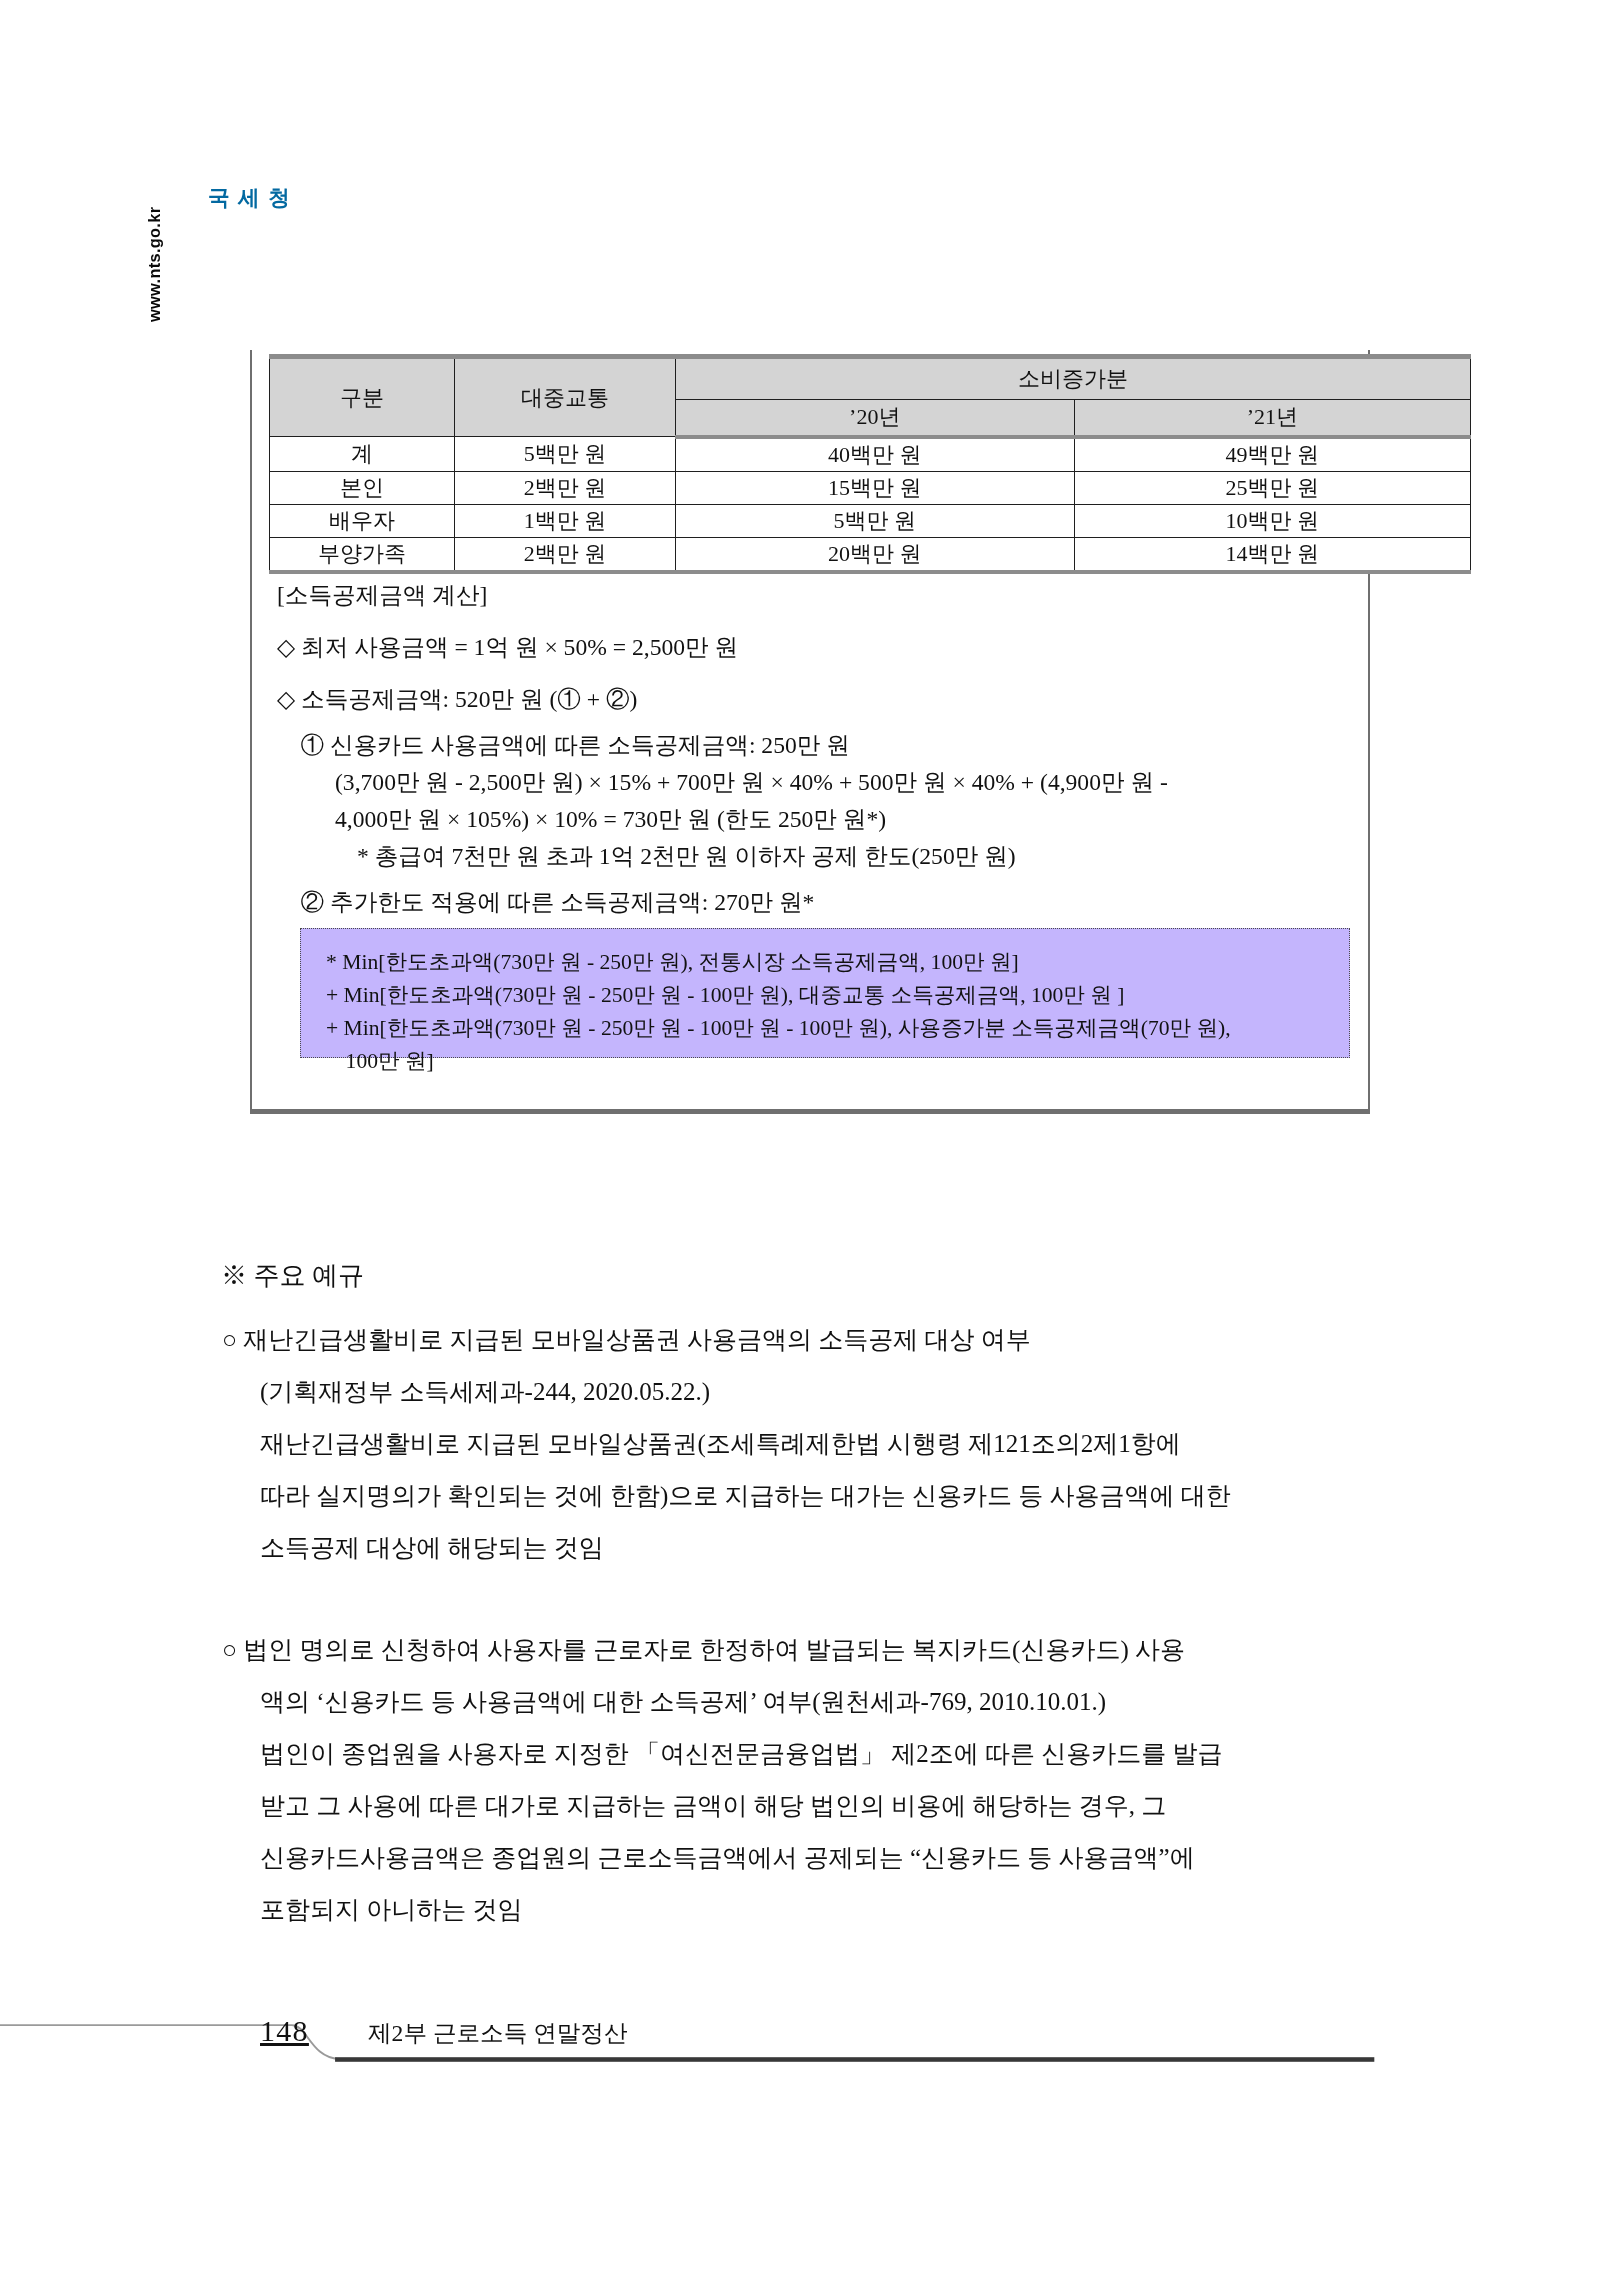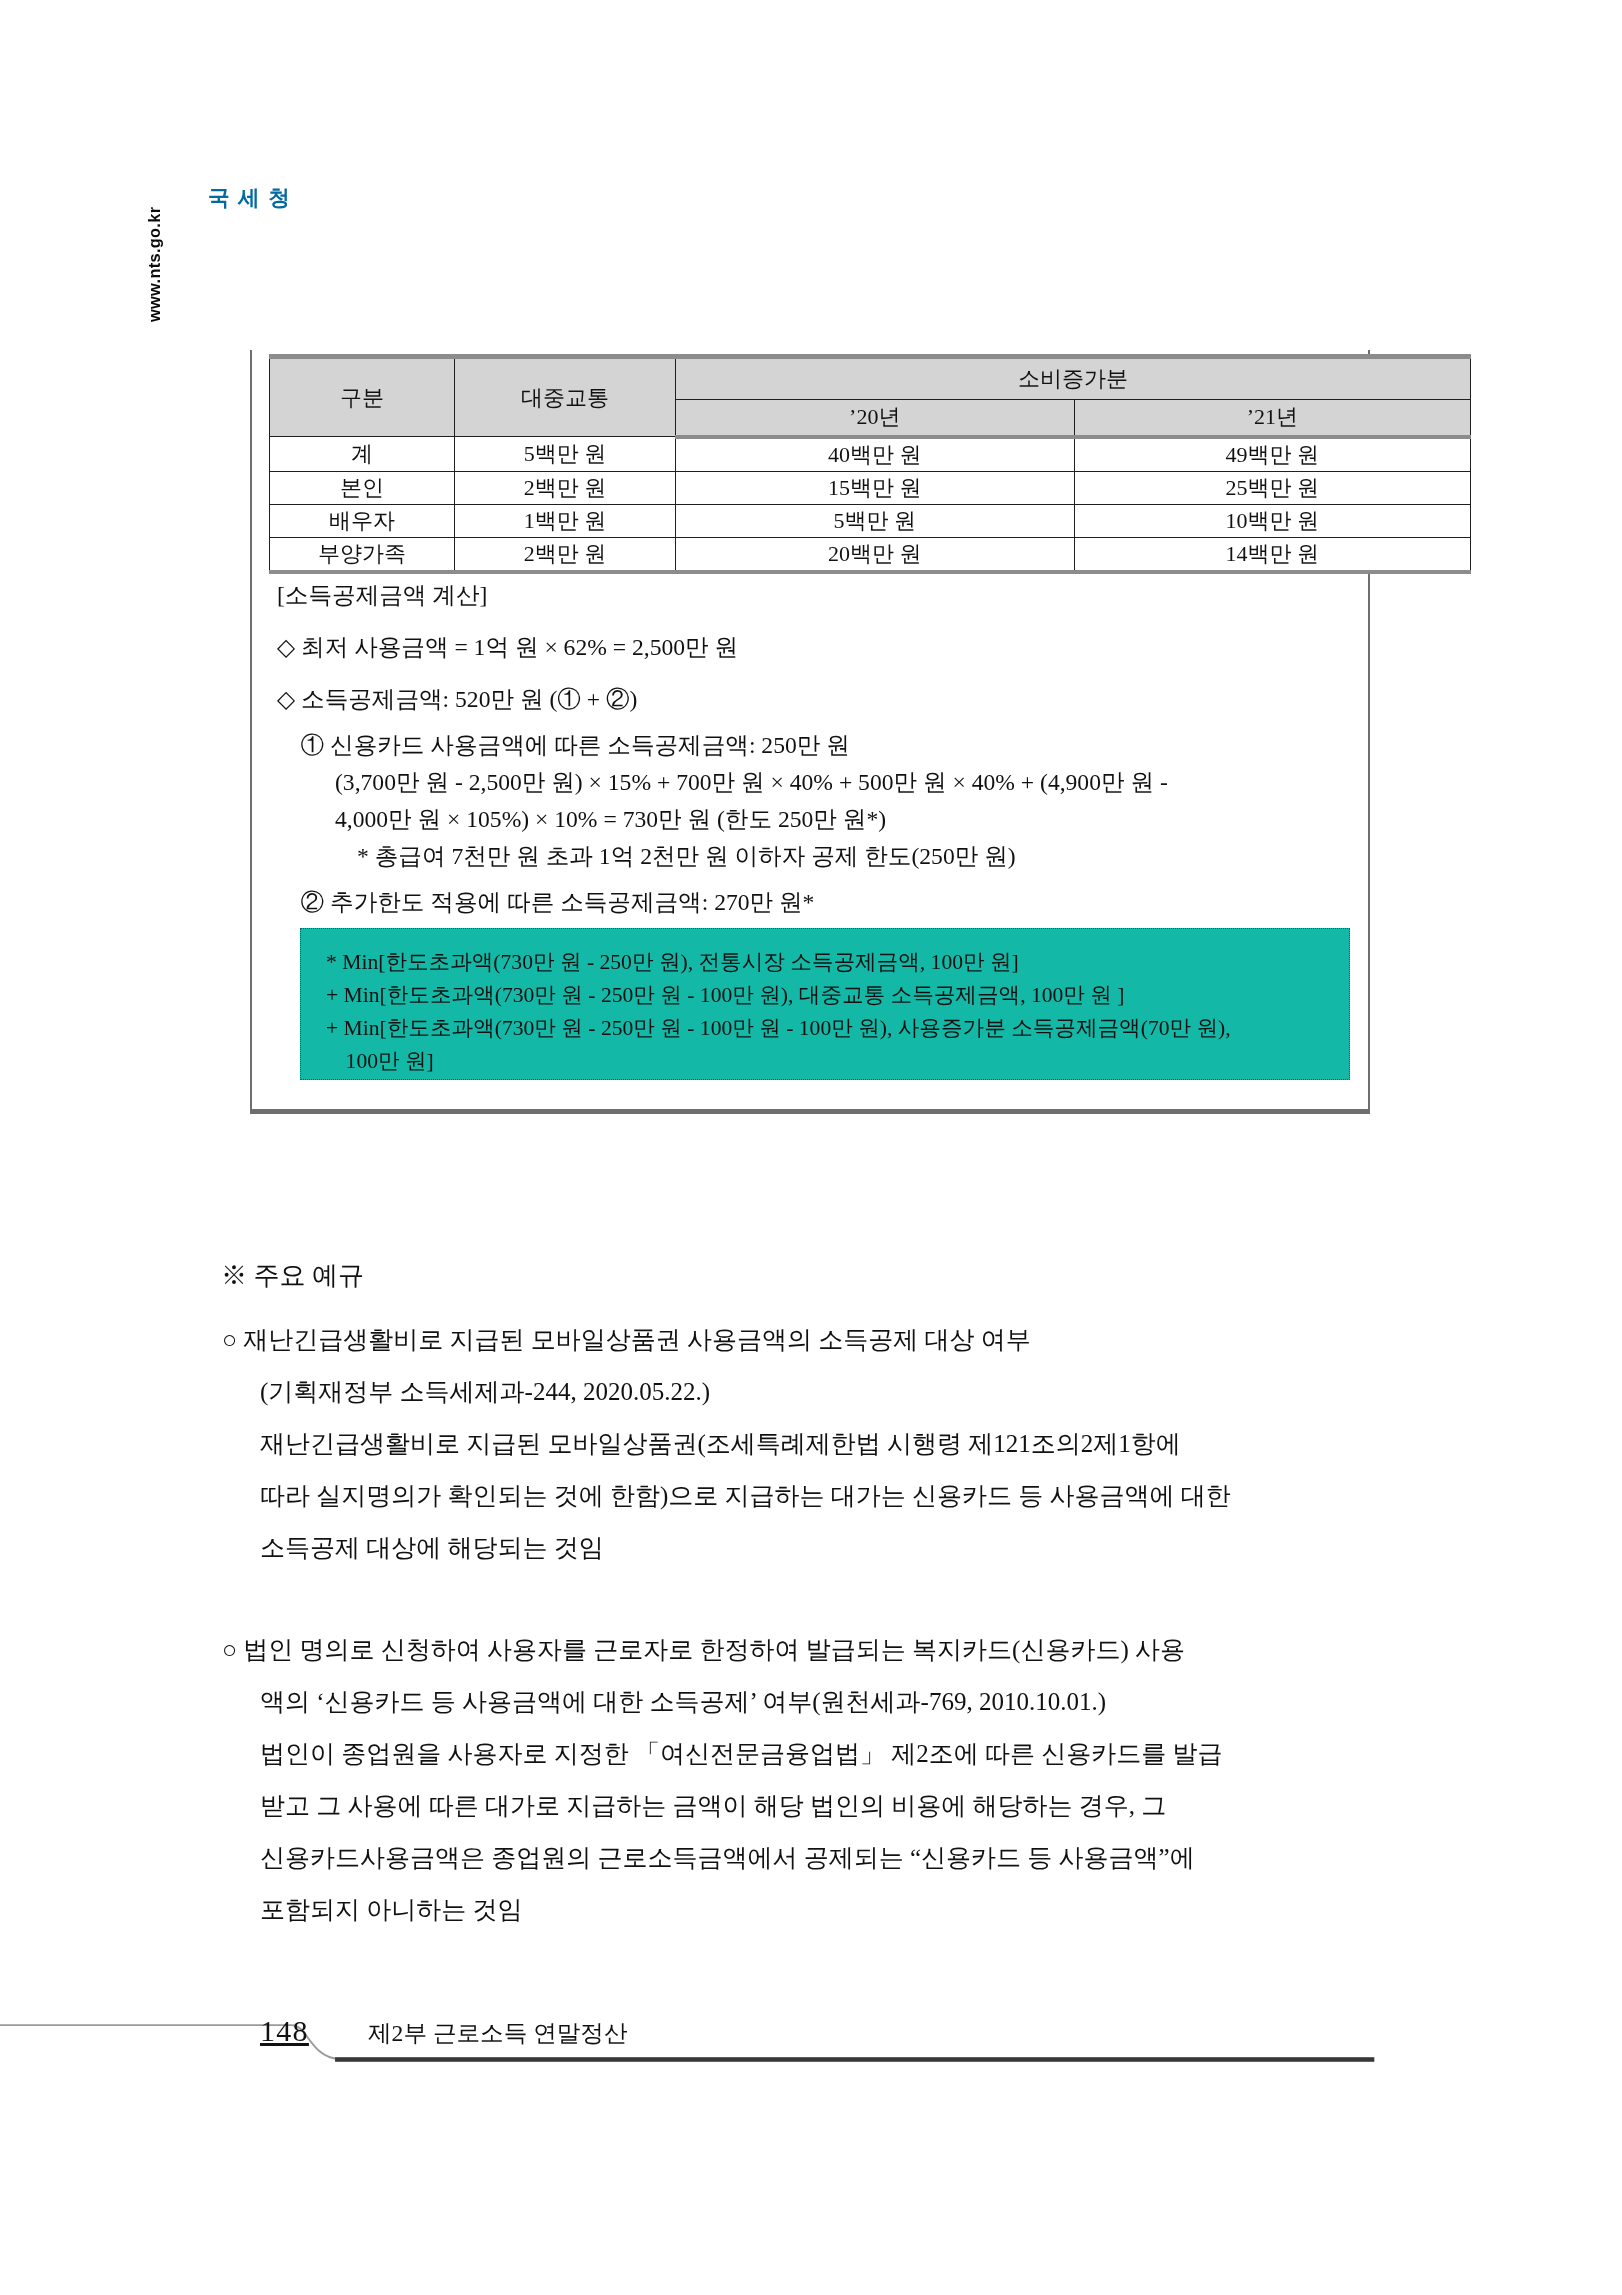--- a/index.html
+++ b/index.html
@@ -31,22 +31,22 @@
   .tbl thead tr:last-child th{border-bottom:4.6px solid #8c8c8c;}
   .tbl td{border:1.3px solid #1f1f1f;height:25px;background:#fff;}
   .tbl .h1{height:38px;}
   .tbl .h2{height:33px;}
   
   .calc{position:absolute;left:25px;top:230px;width:1073px;font-size:23.6px;line-height:30px;}
   .calc .line{white-space:nowrap;}
   .g-lg{margin-top:22px;} .g-md{margin-top:15.7px;} .g-sm{margin-top:7.2px;}
   .ind1{padding-left:23.6px;} .ind2{padding-left:58px;} .ind3{padding-left:80px;}
   
-  .note-box{position:absolute;left:48px;top:578px;width:1050px;height:152px;box-sizing:border-box;
-    background:#14b8a6;border:1.3px dotted #4a4a4a;padding:17px 22px 0 25px;
+  .note-box{position:absolute;left:48px;top:578px;width:1050px;height:130px;box-sizing:border-box;
+    background:#c4b5fd;border:1.3px dotted #4a4a4a;padding:17px 22px 0 25px;
     font-size:21.6px;line-height:33px;}
   .note-box .line{white-space:nowrap;}
   .ind-nb{padding-left:19.6px;}
   
   .rulings-heading{position:absolute;left:221px;top:1258px;font-size:26px;}
   .ruling{position:absolute;width:1165px;font-size:25px;line-height:52px;}
   .ruling .line{white-space:nowrap;}
   .ruling .cont{padding-left:38px;}
   .ruling-1{left:222px;top:1314px;}
   .ruling-2{left:222px;top:1624px;}
@@ -127,21 +127,21 @@
           <td>2백만 원</td>
           <td>20백만 원</td>
           <td>14백만 원</td>
         </tr>
       </tbody>
   </table>
 
   <div class="calc">
     <div class="line">[소득공제금액 계산]</div>
     <div>
-        <div class="line g-lg">◇ 최저 사용금액 = 1억 원 × 62% = 2,500만 원</div>
+        <div class="line g-lg">◇ 최저 사용금액 = 1억 원 × 50% = 2,500만 원</div>
         <div class="line g-lg">◇ 소득공제금액: 520만 원 (① + ②)</div>
         <div class="line g-md ind1">① 신용카드 사용금액에 따른 소득공제금액: 250만 원</div>
         <div class="line g-sm ind2">(3,700만 원 - 2,500만 원) × 15% + 700만 원 × 40% + 500만 원 × 40% + (4,900만 원 -</div>
         <div class="line g-sm ind2">4,000만 원 × 105%) × 10% = 730만 원 (한도 250만 원*)</div>
         <div class="line g-sm ind3">* 총급여 7천만 원 초과 1억 2천만 원 이하자 공제 한도(250만 원)</div>
         <div class="line g-md ind1">② 추가한도 적용에 따른 소득공제금액: 270만 원*</div>
       </div>
   </div>
 
   <div class="note-box">

